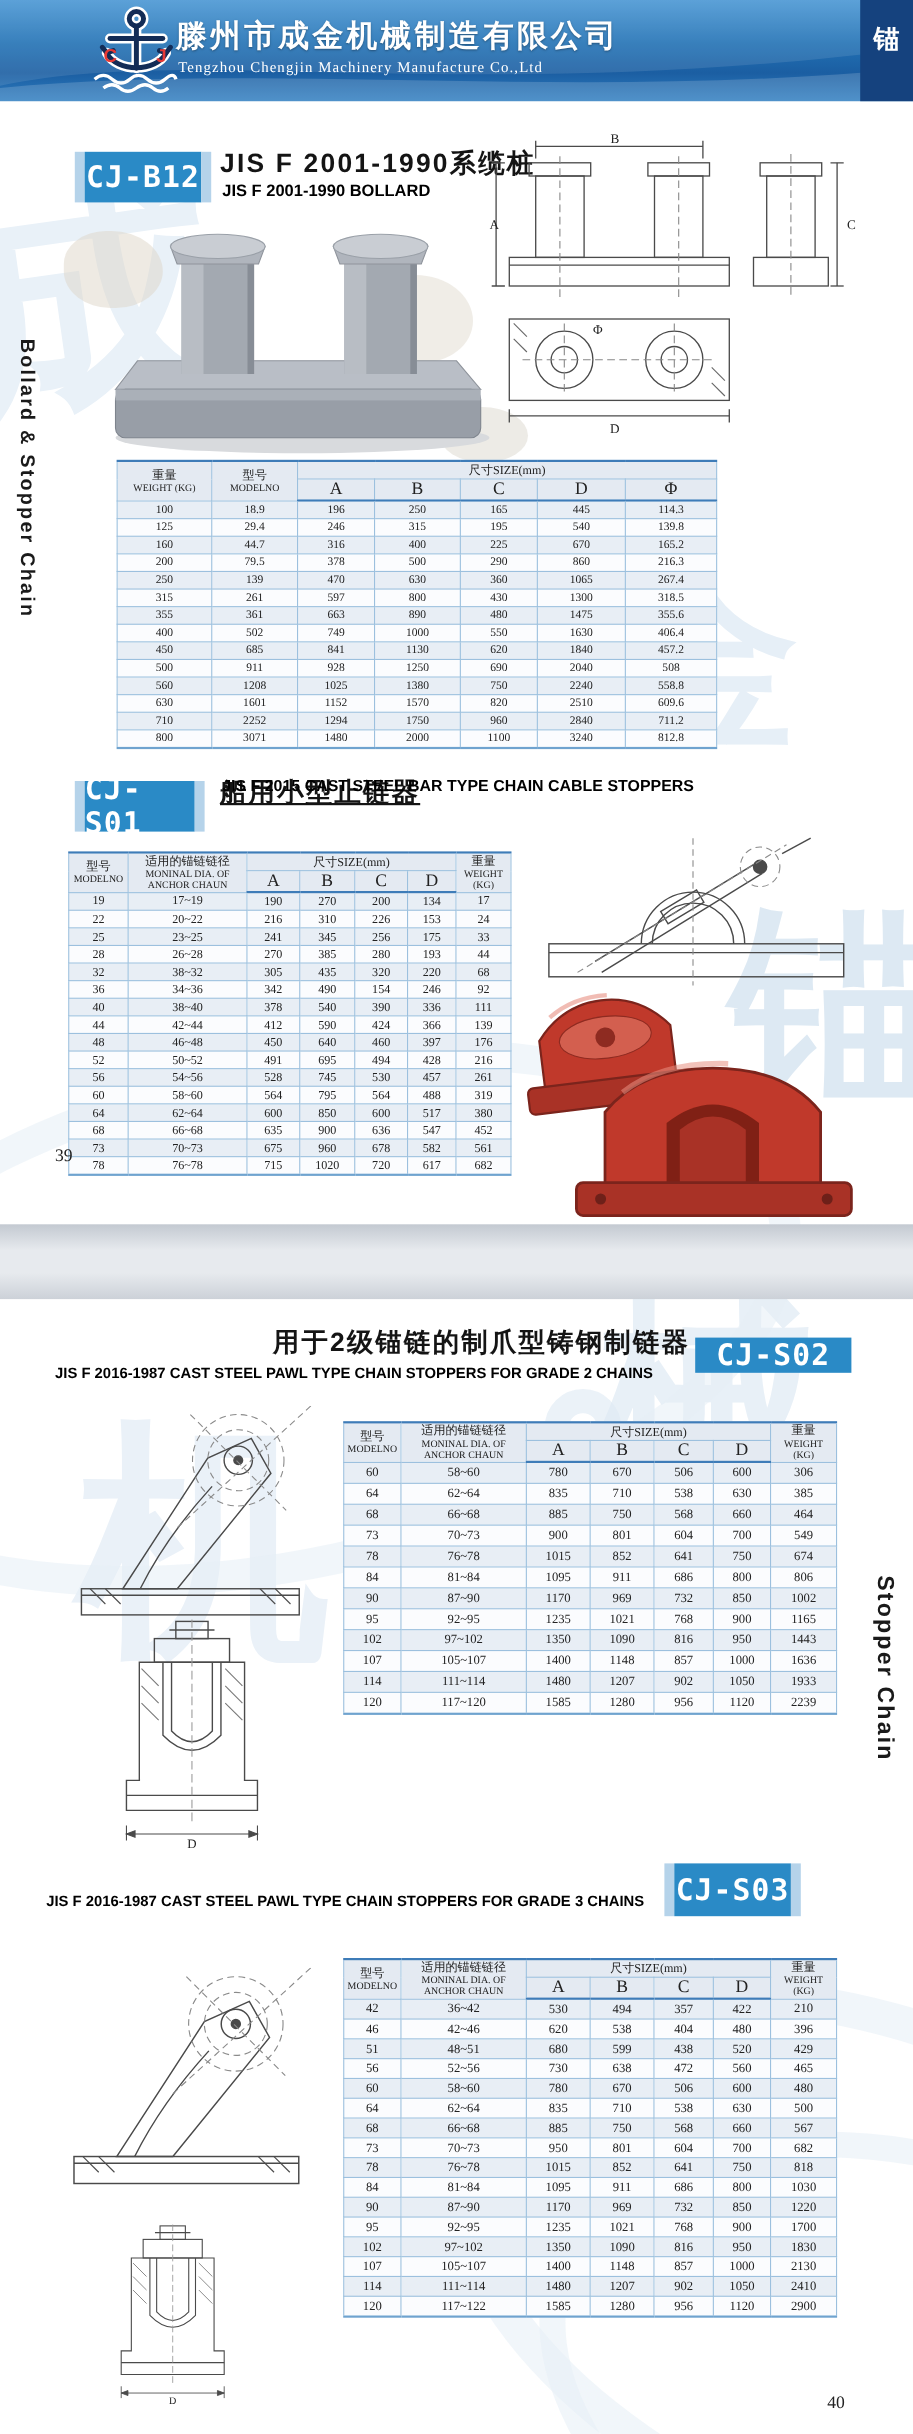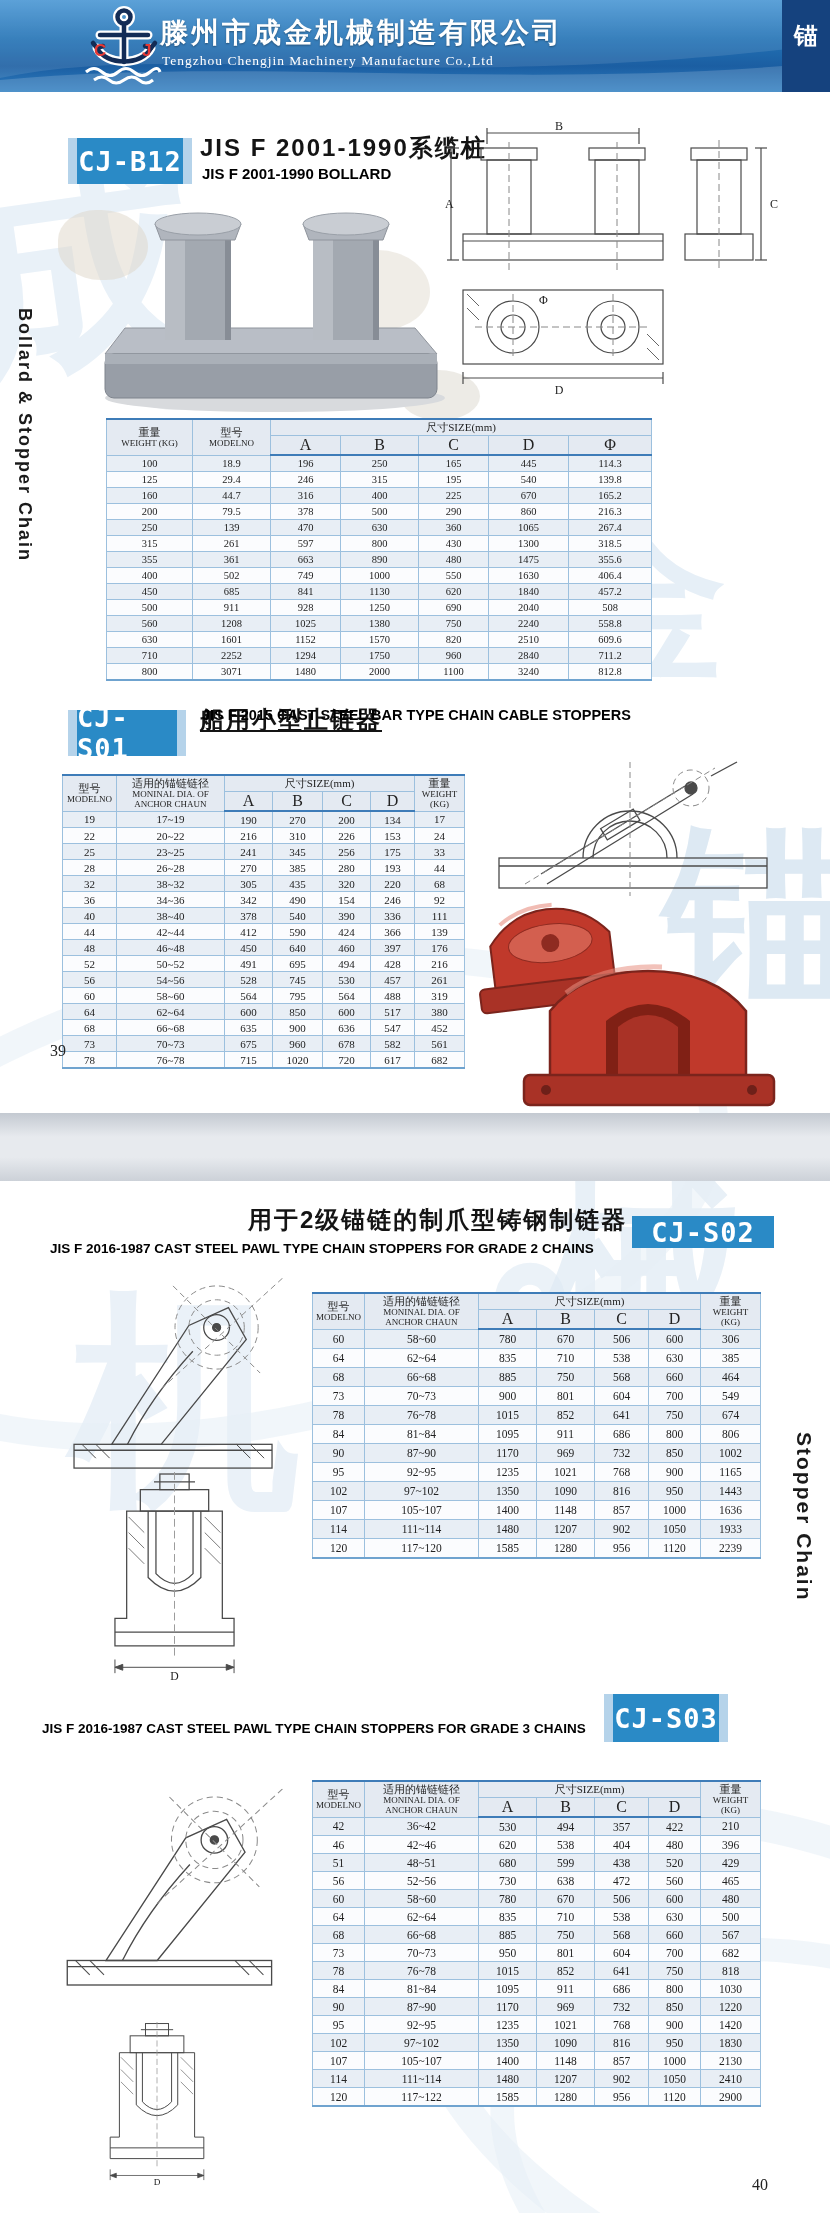--- a/index.html
+++ b/index.html
@@ -952,21 +952,21 @@
           <td>850</td>
           <td>1220</td>
         </tr>
         <tr>
           <td>95</td>
           <td>92~95</td>
           <td>1235</td>
           <td>1021</td>
           <td>768</td>
           <td>900</td>
-          <td>1420</td>
+          <td>1700</td>
         </tr>
         <tr>
           <td>102</td>
           <td>97~102</td>
           <td>1350</td>
           <td>1090</td>
           <td>816</td>
           <td>950</td>
           <td>1830</td>
         </tr>

